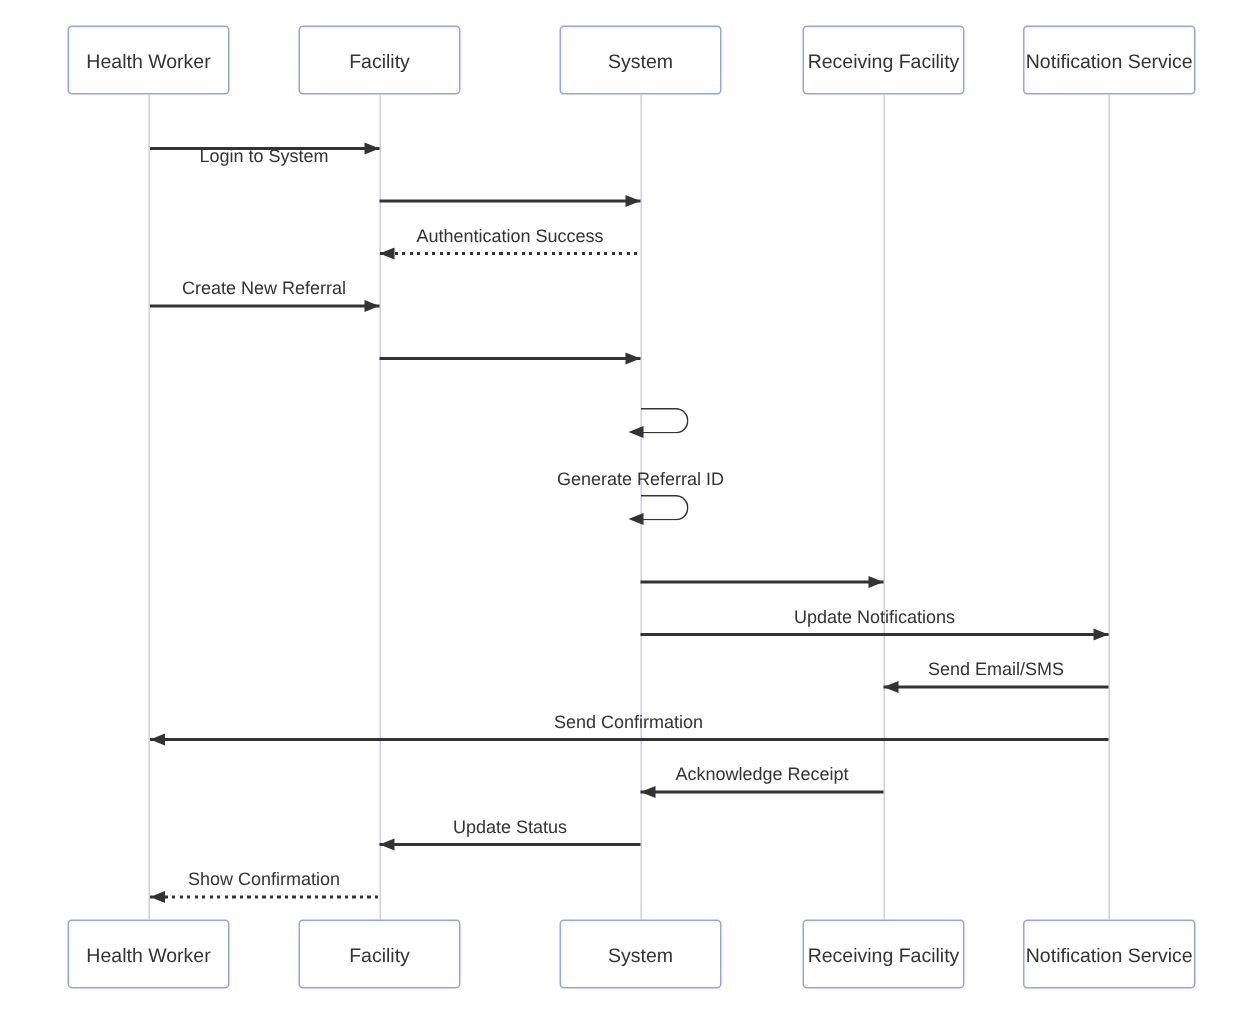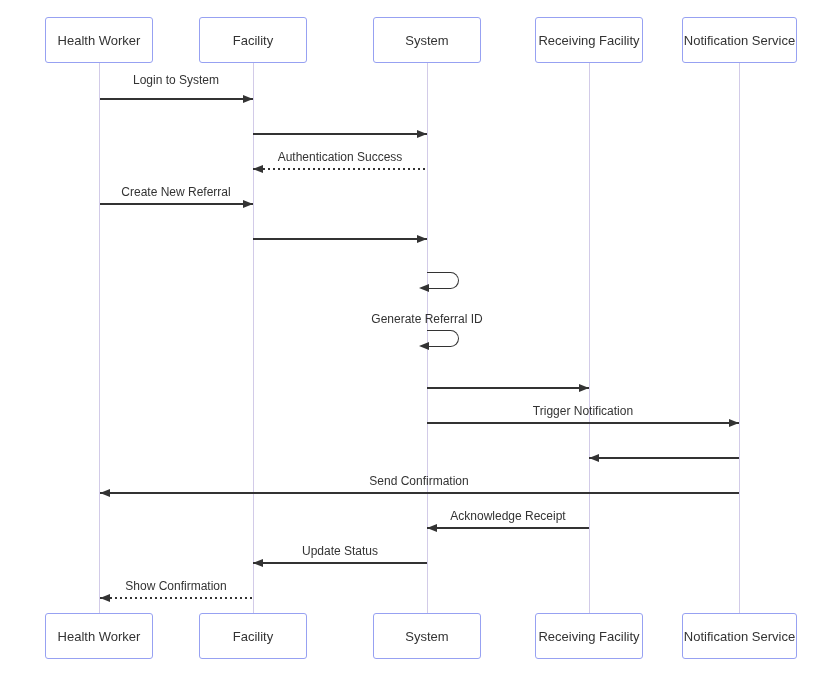--- a/index.html
+++ b/index.html
@@ -89,21 +89,21 @@
   <div class="actor" style="left:373px; top:17px; width:108px">System</div>
   <div class="actor" style="left:535px; top:17px; width:108px">Receiving Facility</div>
   <div class="actor" style="left:682px; top:17px; width:115px">Notification Service</div>
 
   <div class="actor" style="left:45px;  top:613px; width:108px">Health Worker</div>
   <div class="actor" style="left:199px; top:613px; width:108px">Facility</div>
   <div class="actor" style="left:373px; top:613px; width:108px">System</div>
   <div class="actor" style="left:535px; top:613px; width:108px">Receiving Facility</div>
   <div class="actor" style="left:682px; top:613px; width:115px">Notification Service</div>
 
-  <div class="msg-label" style="left:56px; top:72px">Login to System</div>
+  <div class="msg-label" style="left:56px; top:96px">Login to System</div>
   <div class="line" style="left:100px; top:98px; width:153px"></div>
   <div class="ah-r" style="left:243px; top:95px"></div>
 
   <div class="line" style="left:253px; top:133px; width:174px"></div>
   <div class="ah-r" style="left:417px; top:130px"></div>
 
   <div class="msg-label" style="left:220px; top:149px">Authentication Success</div>
   <div class="line dashed" style="left:253px; top:168px; width:174px"></div>
   <div class="ah-l" style="left:253px; top:165px"></div>
 
@@ -117,24 +117,25 @@
   <div class="loop" style="left:427px; top:272px"></div>
   <div class="ah-l" style="left:419px; top:284px"></div>
 
   <div class="msg-label" style="left:307px; top:311px">Generate Referral ID</div>
   <div class="loop" style="left:427px; top:330px"></div>
   <div class="ah-l" style="left:419px; top:342px"></div>
 
   <div class="line" style="left:427px; top:387px; width:162px"></div>
   <div class="ah-r" style="left:579px; top:384px"></div>
 
-  <div class="msg-label" style="left:463px; top:403px">Trigger Notification</div>
+  <div class="msg-label" style="left:463px; top:403px">Update Notifications</div>
   <div class="line" style="left:427px; top:422px; width:312px"></div>
   <div class="ah-r" style="left:729px; top:419px"></div>
 
+  <div class="msg-label" style="left:544px; top:438px">Send Email/SMS</div>
   <div class="line" style="left:589px; top:457px; width:150px"></div>
   <div class="ah-l" style="left:589px; top:454px"></div>
 
   <div class="msg-label" style="left:299px; top:473px">Send Confirmation</div>
   <div class="line" style="left:100px; top:492px; width:639px"></div>
   <div class="ah-l" style="left:100px; top:489px"></div>
 
   <div class="msg-label" style="left:388px; top:508px">Acknowledge Receipt</div>
   <div class="line" style="left:427px; top:527px; width:162px"></div>
   <div class="ah-l" style="left:427px; top:524px"></div>

